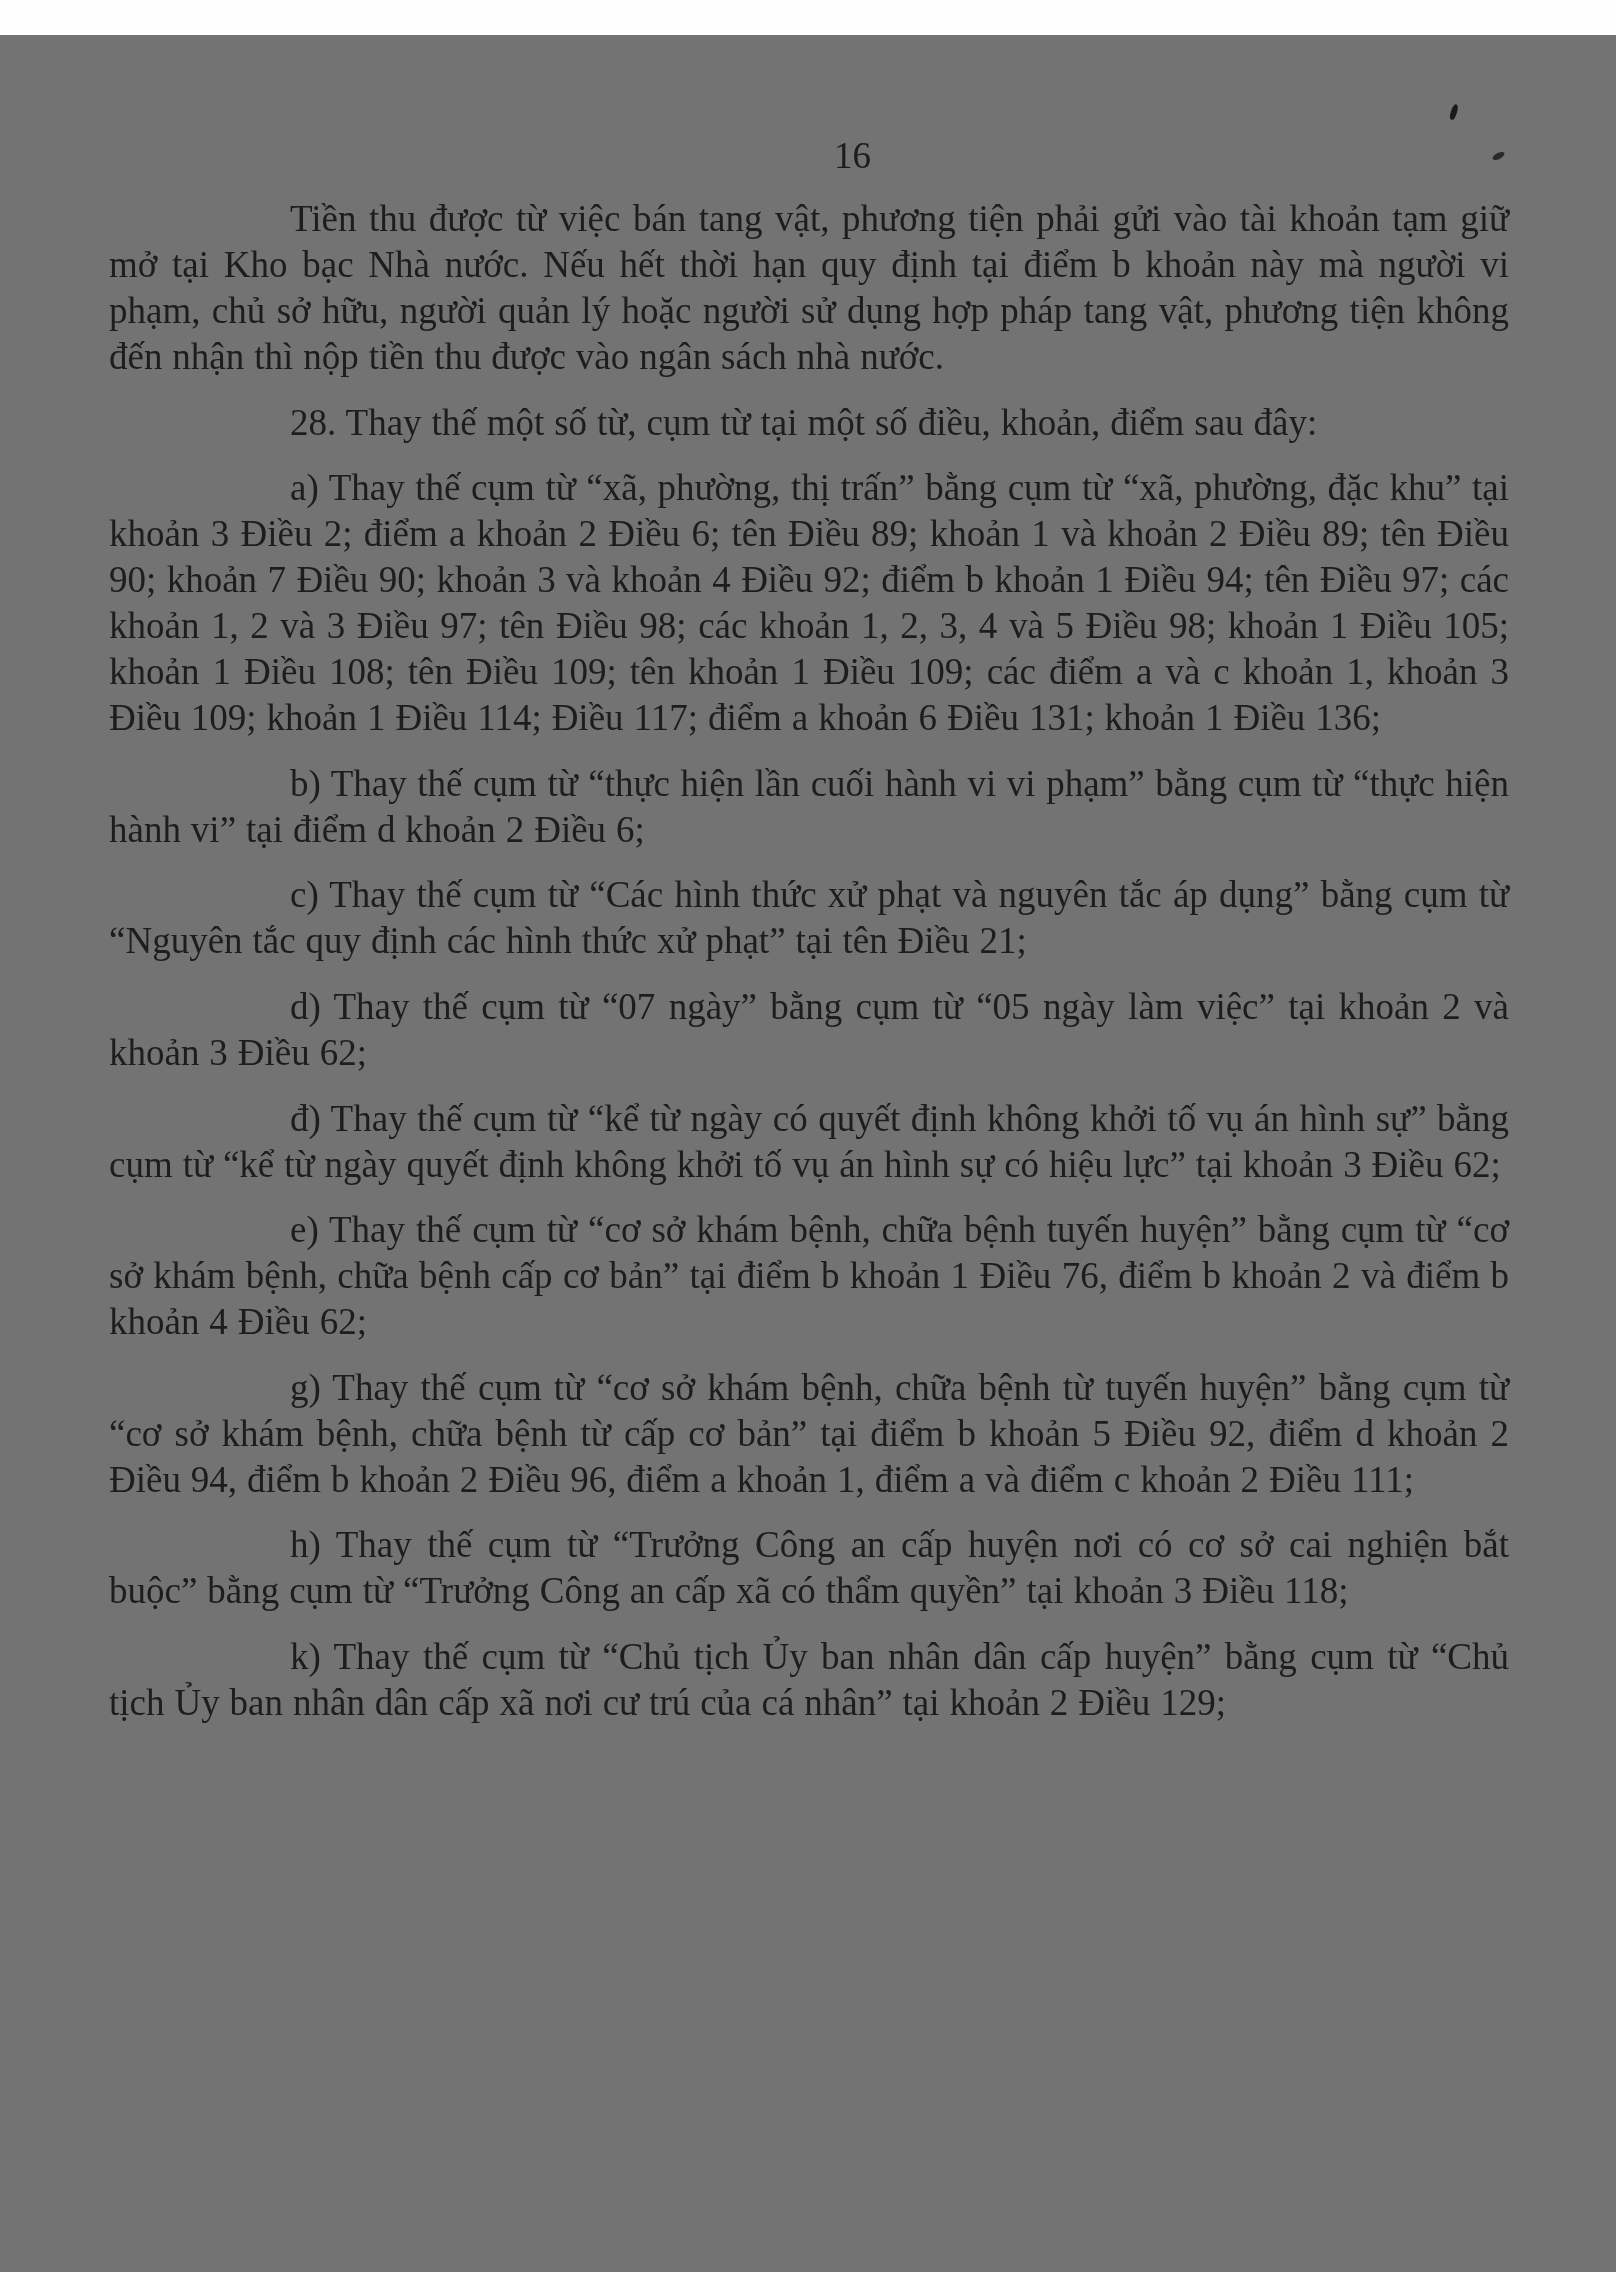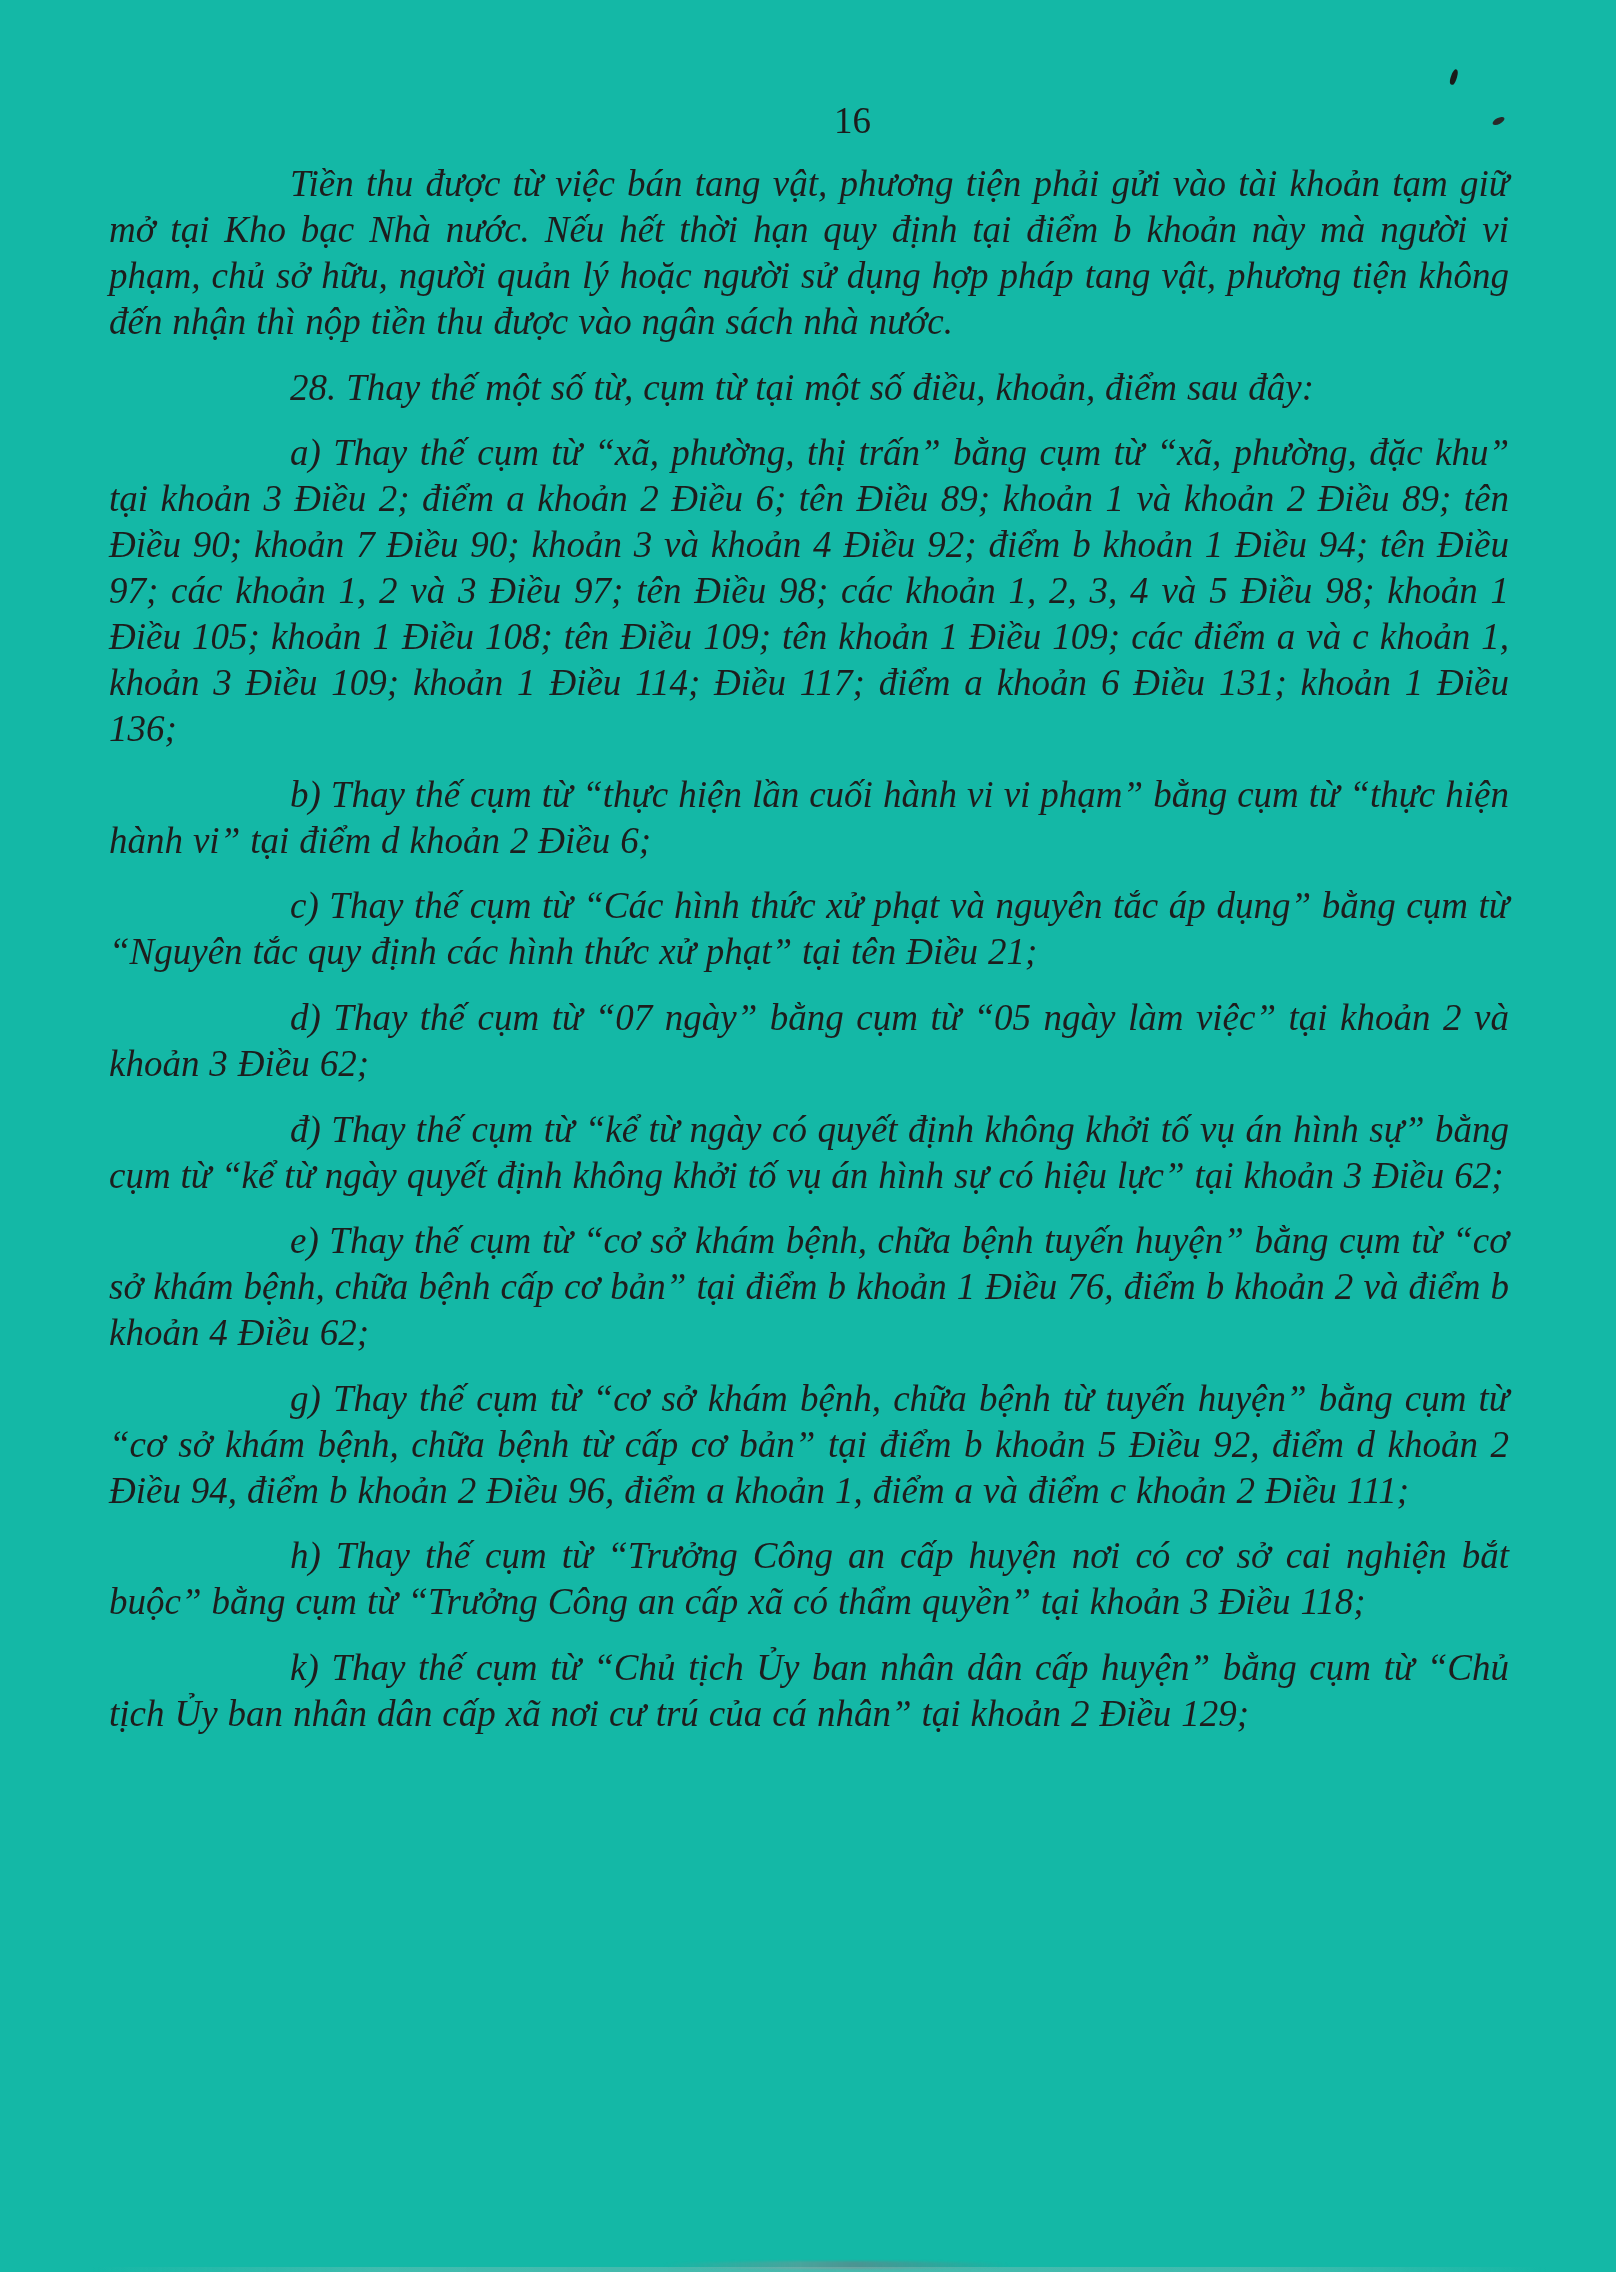--- a/index.html
+++ b/index.html
@@ -10,21 +10,22 @@
     width: 1617px;
     height: 2273px;
     position: relative;
     background: #fefefe;
     overflow: hidden;
     font-family: "Liberation Serif", "DejaVu Serif", serif;
   }
   .page {
     position: absolute;
     inset: 0;
-    background: #14b8a6;
+    background: #737373;
+    margin-top: 35px;
   }
   .page-number {
     position: absolute;
     top: 98px;
     left: 0;
     width: 1617px;
     text-align: center;
     font-size: 37px;
     line-height: 46px;
     color: #1c1c1c;
@@ -37,21 +38,20 @@
     width: 1400px;
   }
   .content p {
     margin: 0 0 19.6px 0;
     font-size: 37px;
     line-height: 46px;
     color: #1d1d1d;
     text-align: justify;
     text-indent: 181px;
     word-spacing: 0.7px;
-    font-style: italic;
   }
   
   .speck-1 {
     position: absolute;
     left: 1451px;
     top: 69px;
     width: 5.9px;
     height: 15.7px;
     background: #1a1a1a;
     border-radius: 60% 60% 50% 50% / 55% 55% 45% 45%;

